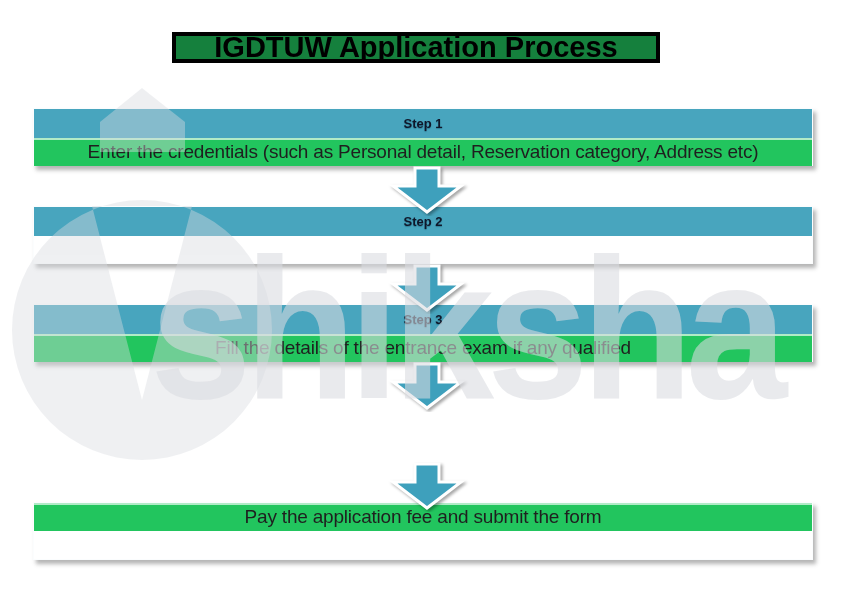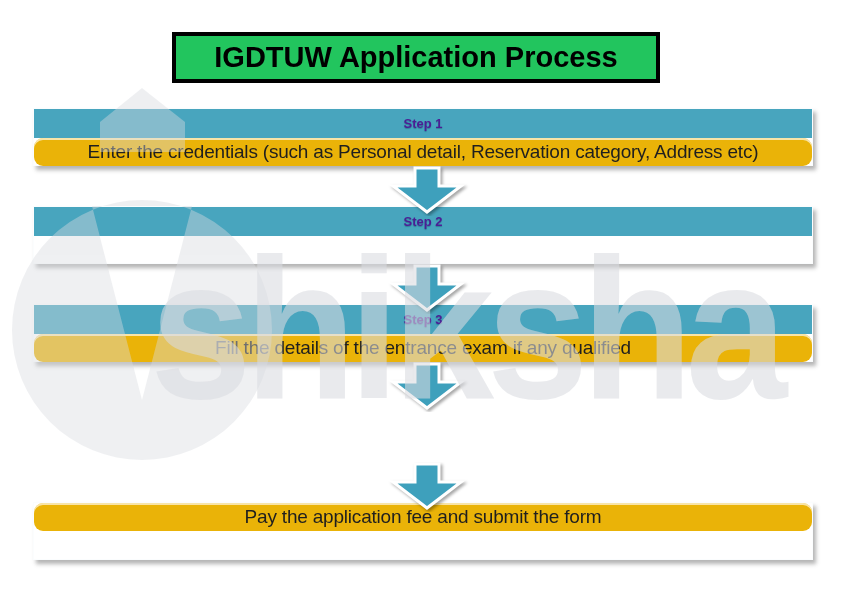--- a/index.html
+++ b/index.html
@@ -7,48 +7,48 @@
     width:853px;height:604px;
     background:#ffffff;
     font-family:"Liberation Sans", sans-serif;
     position:relative;
     overflow:hidden;
   }
   .canvas{position:absolute;inset:0;width:853px;height:604px;}
 
   
   .title-box{
-    position:absolute;left:172px;top:32px;width:488px;height:51px;
-    box-sizing:border-box;border:4px solid #000;background:#22c55e;
+    position:absolute;left:172px;top:32px;width:488px;height:31px;
+    box-sizing:border-box;border:4px solid #000;background:#15803d;
     display:flex;align-items:center;justify-content:center;z-index:2;
   }
   .title-box h1{
     margin:0;font-size:29px;font-weight:bold;color:#000;
     letter-spacing:0px;white-space:nowrap;
   }
 
   
   .step{
     position:absolute;left:33px;width:780px;height:58px;
     box-sizing:border-box;border:1px solid #fbfdfe;
     box-shadow:3px 4px 4px rgba(90,90,90,0.45);
     z-index:2;
   }
   .step-header{
     height:29px;background:#48A5BE;
     display:flex;align-items:center;justify-content:center;
   }
   .step-header span{
-    color:#4c1d95;font-size:13px;font-weight:bold;
+    color:#0f172a;font-size:13px;font-weight:bold;
     text-shadow:0 1px 1px rgba(0,60,80,0.35);
   }
   .step-body{
-    height:28px;background:#eab308;
+    height:28px;background:#22c55e;
     box-shadow:inset 0 2px 0 rgba(255,255,255,0.65);
-    display:flex;align-items:center;justify-content:center;border-radius:9px;
+    display:flex;align-items:center;justify-content:center;
   }
   .step-body span{
     color:#1F1F1F;font-size:19px;letter-spacing:-0.2px;white-space:nowrap;
   }
   .step1{top:108px;} .step2{top:206px;} .step3{top:304px;}
   .step4{top:402px;} .step5{top:502px;}
 
   
   .arrow{
     position:absolute;left:381px;width:92px;height:50px;z-index:3;

